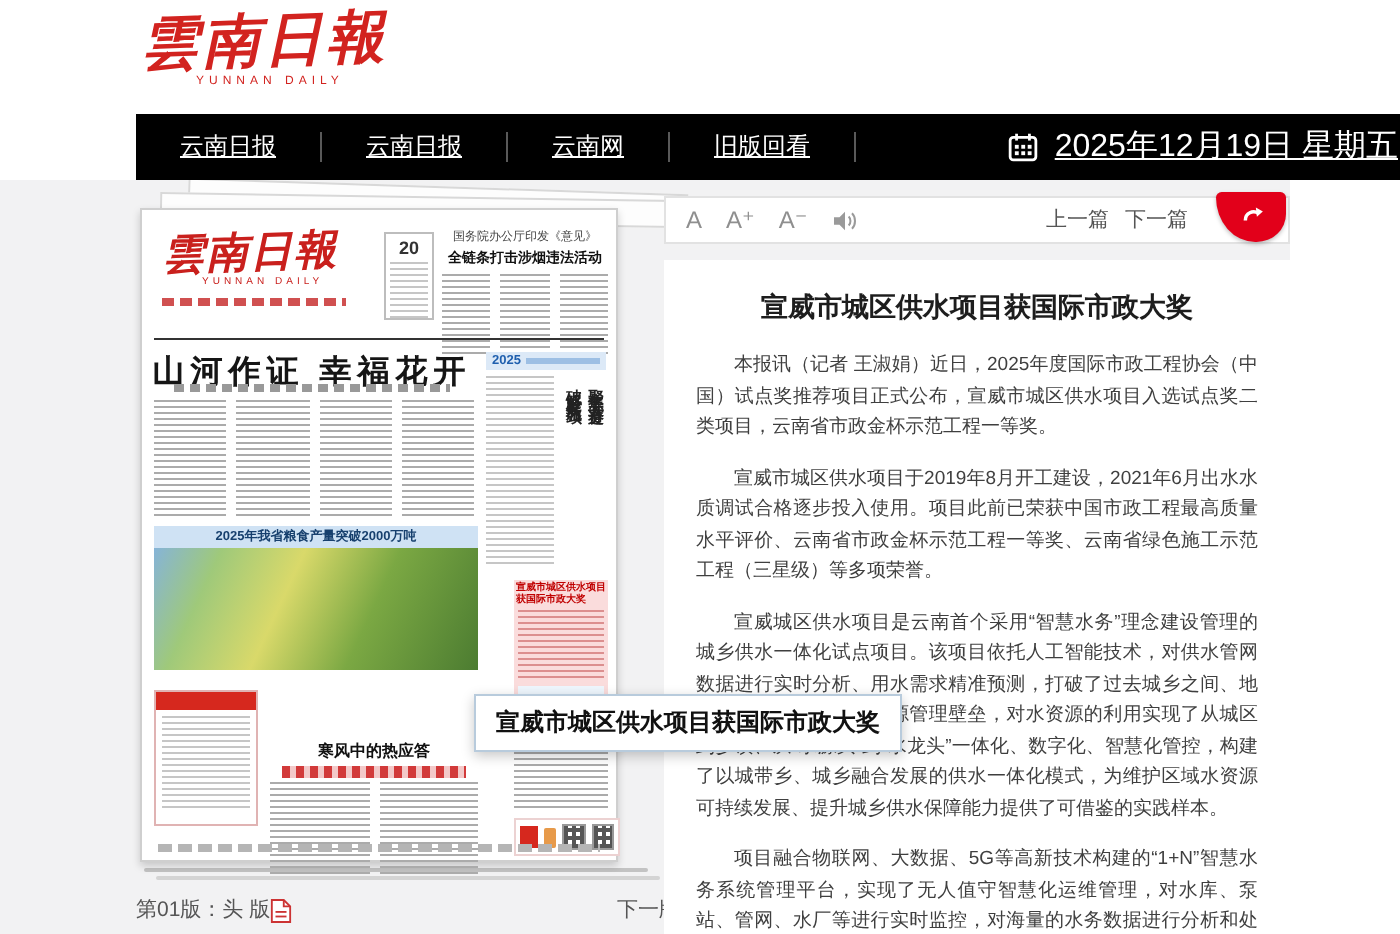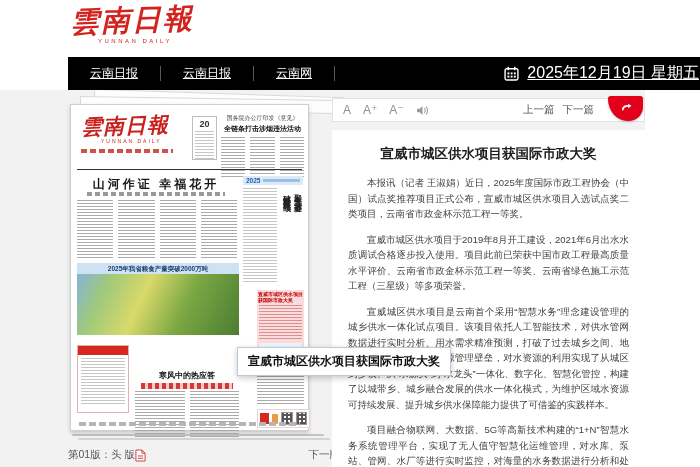--- a/index.html
+++ b/index.html
@@ -60,21 +60,21 @@
     background-image:repeating-linear-gradient(90deg,#d05050 0 6px,transparent 6px 9px);}
   .datebox{position:absolute;left:121px;top:11px;width:23px;height:42px;border:1px solid #bdbdbd;text-align:center;}
   .datebox .d{font-size:9px;font-weight:bold;color:#333;margin-top:2px;}
   .datebox .dl{margin:2px 2px 0 2px;height:30px;}
   .tophead{position:absolute;left:150px;top:9px;width:83px;}
   .kicker{font-size:6px;color:#444;text-align:center;white-space:nowrap;overflow:hidden;}
   .leadline{font-size:7px;font-weight:bold;color:#111;text-align:center;white-space:nowrap;overflow:hidden;margin-top:1px;}
   .tophead .cols{margin-top:3px;height:40px;}
   .rule{position:absolute;left:6px;right:6px;top:64px;height:1px;background:#333;}
   .mainhead{position:absolute;left:4px;top:71px;width:162px;text-align:center;
-    font-size:12px;font-weight:bold;color:#151515;letter-spacing:3px;white-space:nowrap;}
+    font-size:16px;font-weight:bold;color:#151515;letter-spacing:3px;white-space:nowrap;}
   .subline{position:absolute;left:16px;top:87px;width:138px;height:4px;
     background-image:repeating-linear-gradient(90deg,#999 0 5px,transparent 5px 8px);}
   .bodycols{position:absolute;left:6px;top:95px;width:160px;height:58px;}
   .sidecol{position:absolute;left:172px;top:71px;width:60px;height:112px;}
   .side-tag{background:#dce9f7;color:#1f5fae;font-size:6.5px;font-weight:bold;
     padding:1px 3px;margin-bottom:3px;display:flex;gap:3px;align-items:center;}
   .side-tag .bar{flex:1;height:3px;background:#9dbfe4;}
   .side-body{display:flex;gap:4px;height:96px;}
   .side-body .fl-lt{flex:1;}
   .vtext{writing-mode:vertical-rl;font-size:8px;font-weight:bold;color:#222;
@@ -146,20 +146,21 @@
     <div class="logo">
       <div class="logo-cn">雲南日報</div>
       <div class="logo-en">YUNNAN DAILY</div>
     </div>
   </header>
 
   <nav class="topnav">
     <div class="nav-item">云南日报</div>
     <div class="nav-item">云南日报</div>
     <div class="nav-item">云南网</div>
+    <div class="nav-item">旧版回看</div>
     <div class="nav-right">
       <svg class="cal" viewBox="0 0 14 14">
         <rect x="1" y="2.5" width="12" height="10.5" rx="1.5" fill="none" stroke="#fff" stroke-width="1.3"></rect>
         <line x1="4" y1="0.8" x2="4" y2="4" stroke="#fff" stroke-width="1.3"></line>
         <line x1="10" y1="0.8" x2="10" y2="4" stroke="#fff" stroke-width="1.3"></line>
         <rect x="3.2" y="6" width="1.8" height="1.8" fill="#fff"></rect>
           <rect x="6.2" y="6" width="1.8" height="1.8" fill="#fff"></rect>
           <rect x="9.2" y="6" width="1.8" height="1.8" fill="#fff"></rect>
         <rect x="3.2" y="9" width="1.8" height="1.8" fill="#fff"></rect>
           <rect x="6.2" y="9" width="1.8" height="1.8" fill="#fff"></rect>

